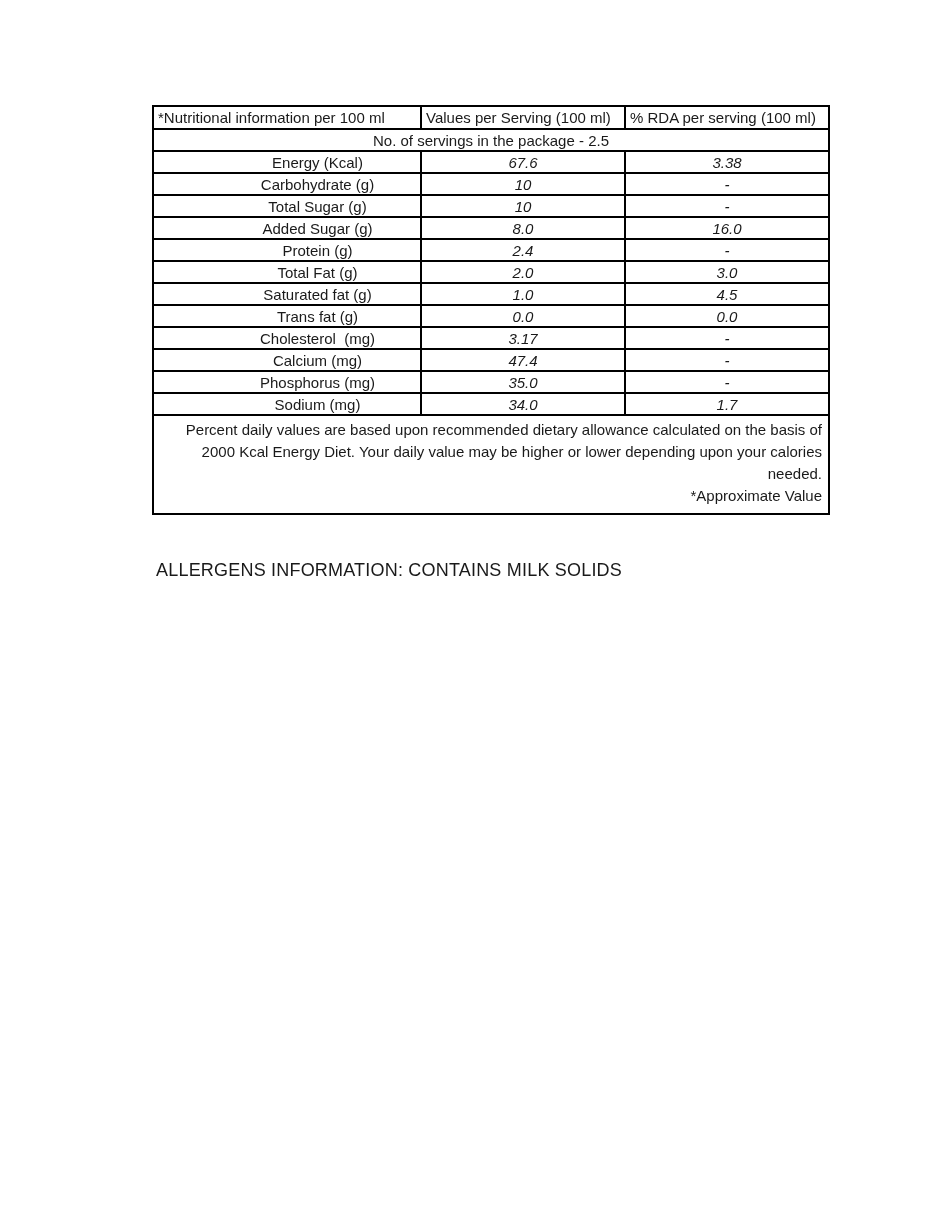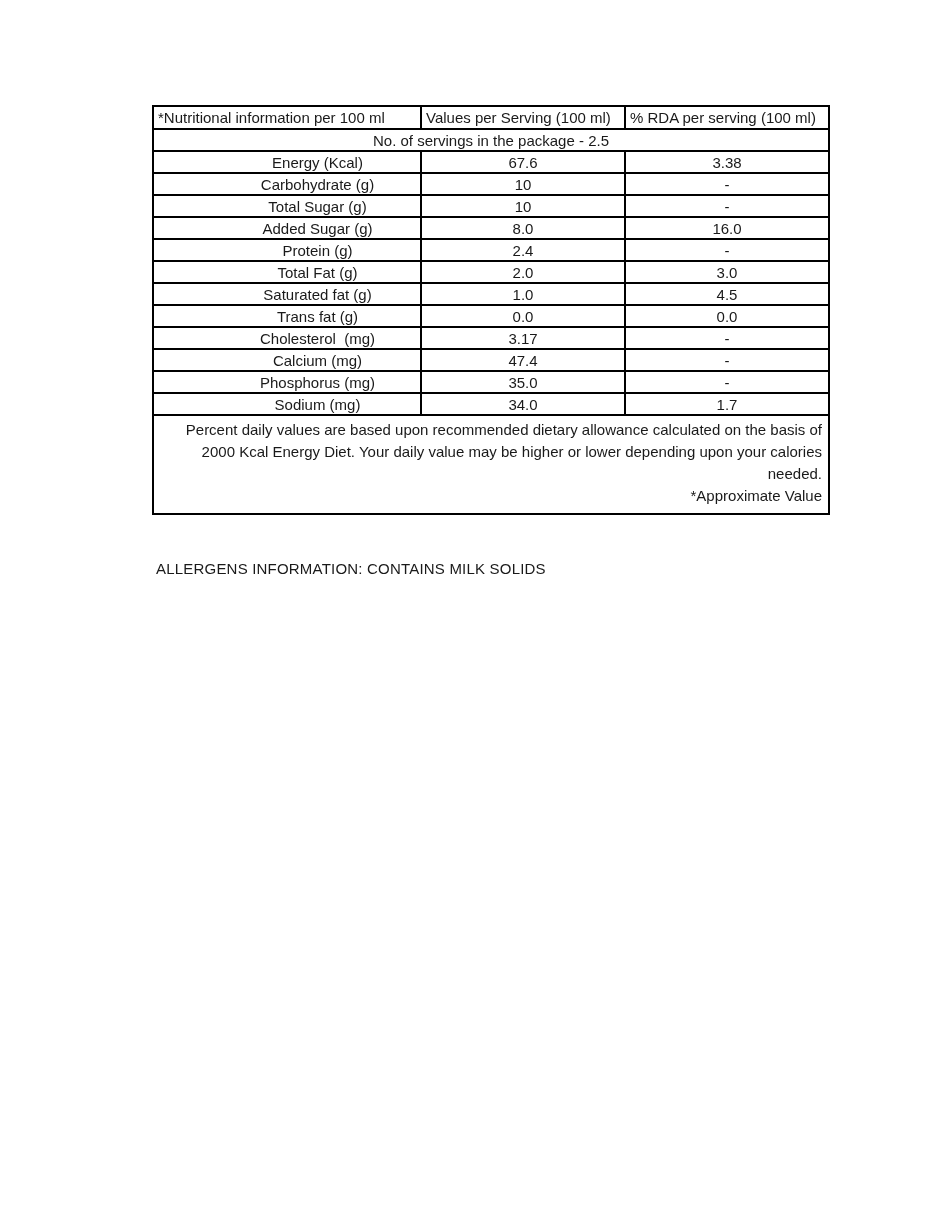--- a/index.html
+++ b/index.html
@@ -43,35 +43,36 @@
   }
   .nutrition-table td.label {
     height: 20px;
     text-align: center;
     padding-left: 61px;
     white-space: pre;
   }
   .nutrition-table td.val {
     height: 20px;
     text-align: center;
+    font-style: italic;
   }
   .nutrition-table td.footnote {
     padding: 3px 6px 6px 4px;
     line-height: 22px;
     text-align: right;
     vertical-align: top;
   }
   .footnote-line {
     display: block;
   }
   .allergens {
     position: absolute;
     left: 156px;
     top: 560px;
-    font-size: 15px;
+    font-size: 18px;
     color: #1a1a1a;
     letter-spacing: 0.2px;
   }
 </style>
 </head>
 <body>
 
 <div class="page">
 
   <table class="nutrition-table">

